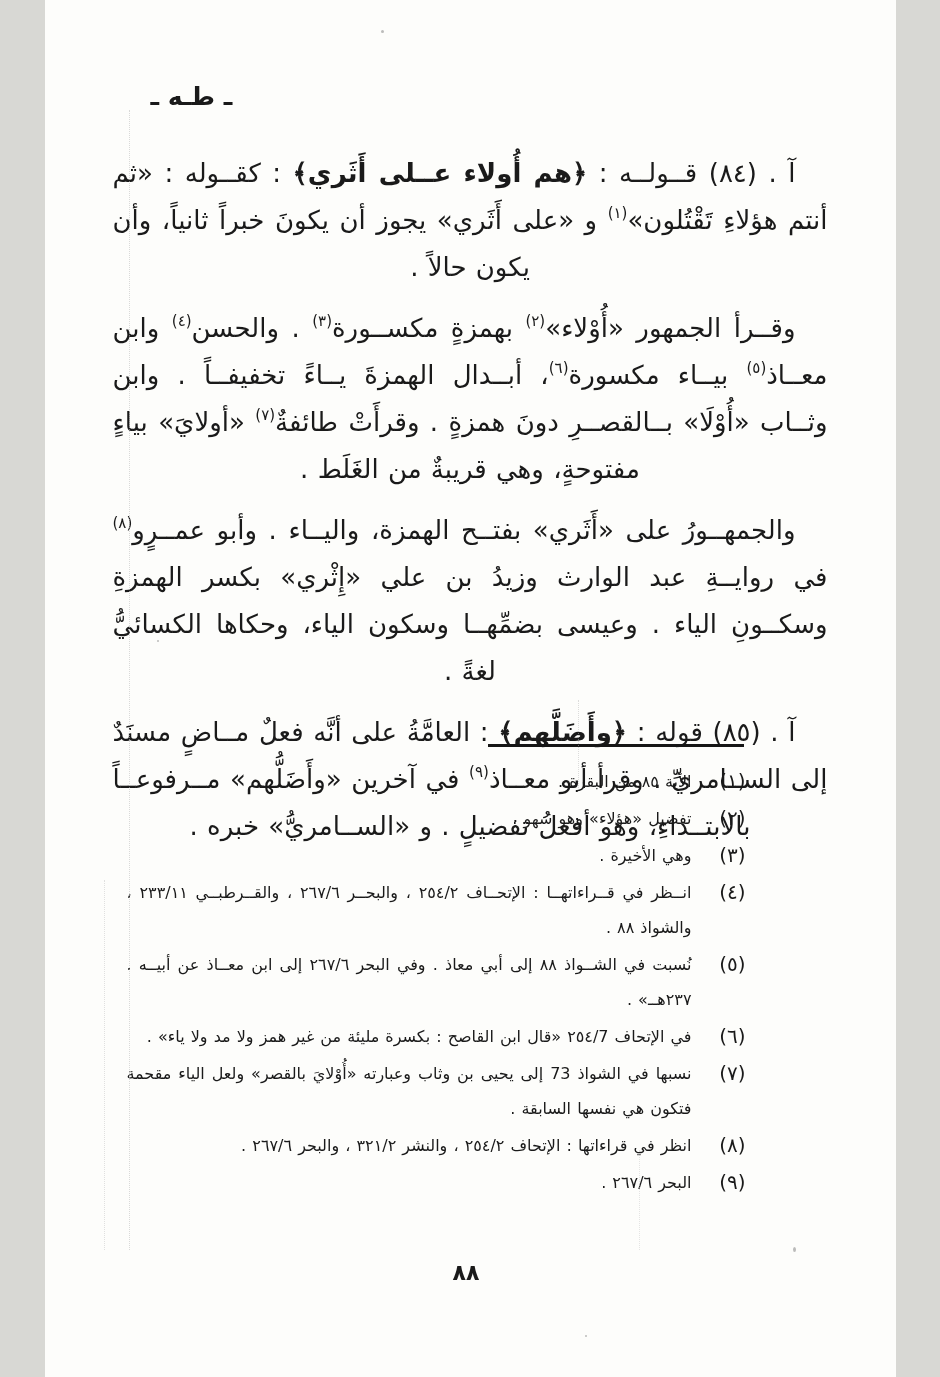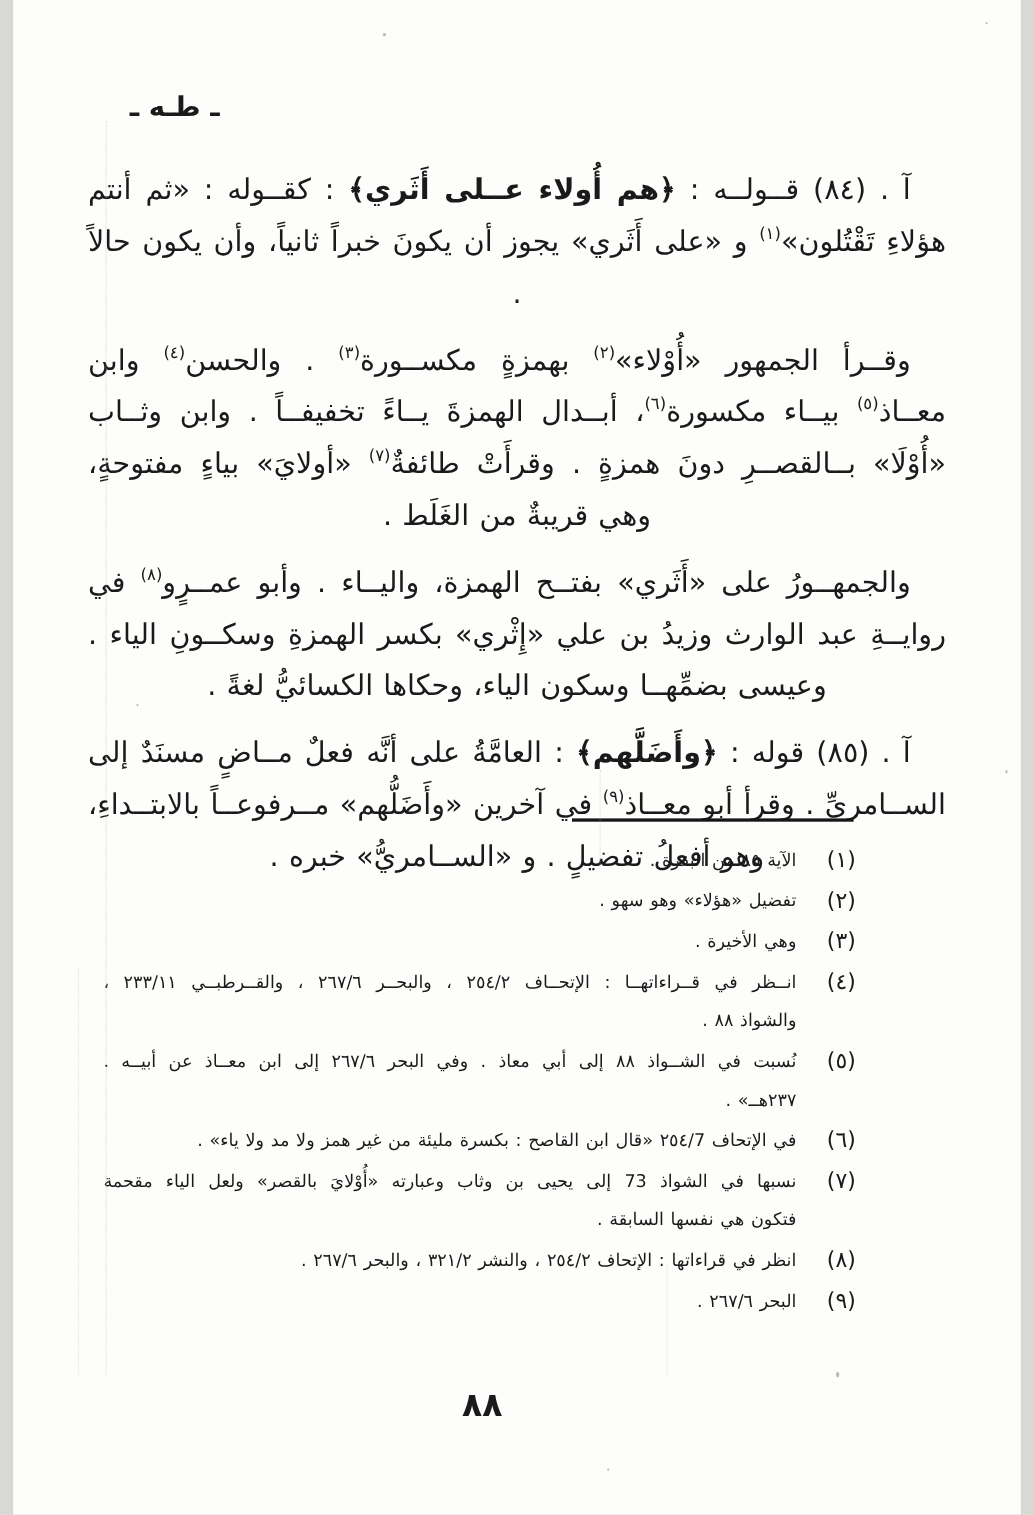--- a/index.html
+++ b/index.html
@@ -1,18 +1,18 @@
 <!DOCTYPE html>
 <html lang="ar" dir="rtl"><head>
 <meta charset="utf-8">
 <style>
   html,body{margin:0;padding:0;background:#d8d8d4;}
   .page{
     position:relative;
-    width:916px;height:1377px;
+    width:851px;height:1377px;
     margin:0 auto;
     background:#fdfdfb;
     overflow:hidden;
     direction:rtl;
     font-family:"DejaVu Sans", sans-serif;
     color:#1a1a1a;
   }
   
   .surah-header{
     position:absolute;
@@ -75,21 +75,21 @@
     line-height:35px;
     text-align:justify;
     word-spacing:1px;
   }
   .fn-fill{text-align-last:justify;margin-left:20px;}
   .fn-wide{margin-right:-96px;}
   
   .page-number{
     position:absolute;
     top:1260px;left:408px;
-    font-size:30px;font-weight:bold;
+    font-size:22px;font-weight:bold;
     letter-spacing:2px;
   }
   
   .artifact{position:absolute;pointer-events:none;}
   .art-vline1{left:84px;top:110px;height:1140px;border-left:1px dotted #bdbdbd;opacity:.55;}
   .art-vline2{left:59px;top:880px;height:370px;border-left:1px dotted #c4c4c4;opacity:.5;}
   .art-vline3{left:533px;top:700px;height:90px;border-left:1px dotted #bdbdbd;opacity:.5;}
   .art-vline4{left:594px;top:1150px;height:100px;border-left:1px dotted #c8c8c8;opacity:.45;}
   .speck{position:absolute;background:#8f8f8f;border-radius:50%;opacity:.6;}
 </style>

